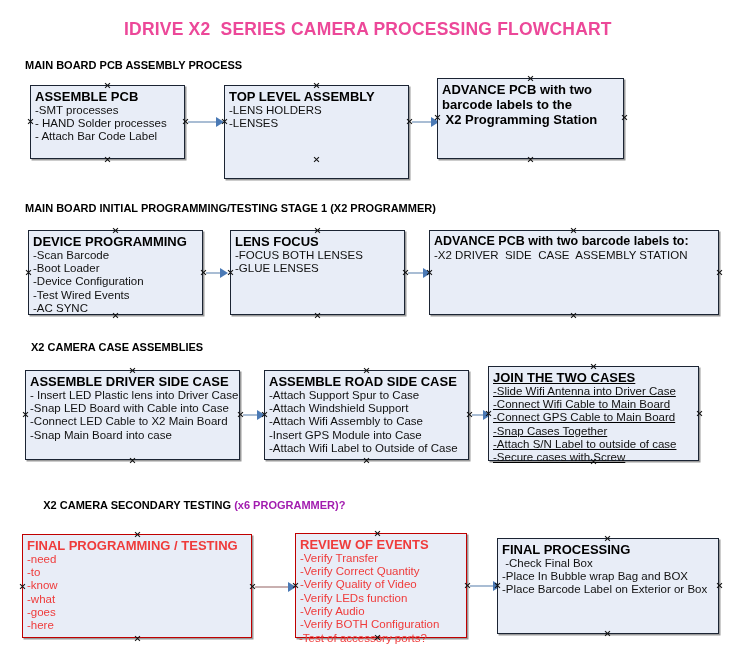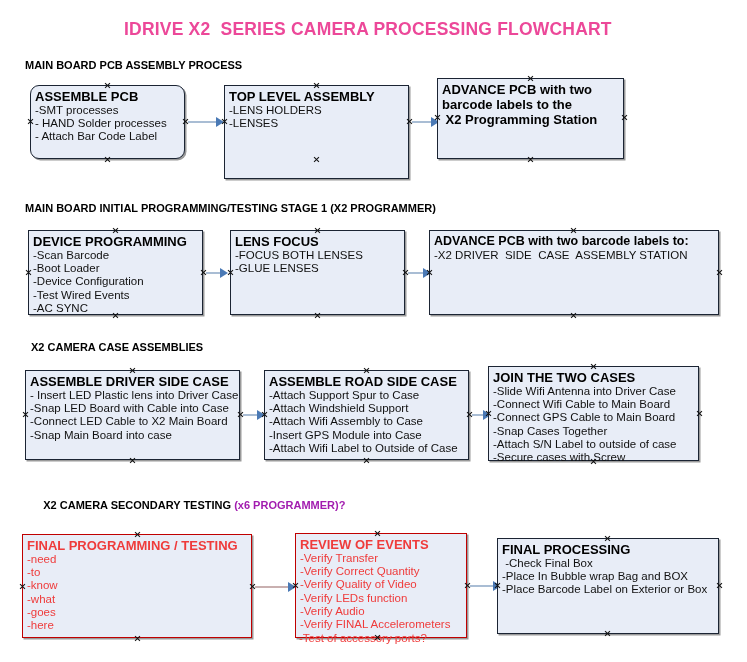--- a/index.html
+++ b/index.html
@@ -96,21 +96,21 @@
 </style>
 </head>
 <body>
 
 <div class="canvas">
 
   <div class="doc-title" style="left:124px;top:19px;">IDRIVE X2  SERIES CAMERA PROCESSING FLOWCHART</div>
 
   <div class="section-title" style="left:25px;top:59px;">MAIN BOARD PCB ASSEMBLY PROCESS</div>
 
-  <div class="box" style="left:30px;top:85px;width:155px;height:74px;border-radius:9px;">
+  <div class="box" style="left:30px;top:85px;width:155px;height:74px;">
     <span class="b-title">ASSEMBLE PCB</span>
     <span class="b-line">-SMT processes</span>
     <span class="b-line">- HAND Solder processes</span>
     <span class="b-line">- Attach Bar Code Label</span>
   </div>
   <div class="handle" style="left:104px;top:82px;"></div>
   <div class="handle" style="left:104px;top:156px;"></div>
   <div class="handle" style="left:27px;top:118px;"></div>
   <div class="handle" style="left:182px;top:118px;"></div>
 
@@ -206,21 +206,21 @@
     <span class="b-line">-Attach Wifi Label to Outside of Case</span>
   </div>
   <div class="handle" style="left:363px;top:367px;"></div>
   <div class="handle" style="left:363px;top:457px;"></div>
   <div class="handle" style="left:261px;top:411px;"></div>
   <div class="handle" style="left:466px;top:411px;"></div>
 
   <div class="conn" style="left:472px;top:414px;width:14px;"></div>
   <div class="arrow" style="left:483px;top:410px;"></div>
 
-  <div class="box" style="left:488px;top:366px;width:211px;height:95px;">
+  <div class="box" style="left:488px;top:366px;width:211px;height:95px;text-decoration:underline;">
     <span class="b-title">JOIN THE TWO CASES</span>
     <span class="b-line">-Slide Wifi Antenna into Driver Case</span>
     <span class="b-line">-Connect Wifi Cable to Main Board</span>
     <span class="b-line">-Connect GPS Cable to Main Board</span>
     <span class="b-line">-Snap Cases Together</span>
     <span class="b-line">-Attach S/N Label to outside of case</span>
     <span class="b-line">-Secure cases with Screw</span>
   </div>
   <div class="handle" style="left:590px;top:363px;"></div>
   <div class="handle" style="left:590px;top:458px;"></div>
@@ -248,21 +248,21 @@
   <div class="conn conn-red" style="left:255px;top:586px;width:35px;"></div>
   <div class="arrow" style="left:288px;top:582px;"></div>
 
   <div class="box red-box" style="left:295px;top:533px;width:172px;height:105px;">
     <span class="b-title">REVIEW OF EVENTS</span>
     <span class="b-line">-Verify Transfer</span>
     <span class="b-line">-Verify Correct Quantity</span>
     <span class="b-line">-Verify Quality of Video</span>
     <span class="b-line">-Verify LEDs function</span>
     <span class="b-line">-Verify Audio</span>
-    <span class="b-line">-Verify FINAL Accelerometers</span>
+    <span class="b-line">-Verify BOTH Configuration</span>
   </div>
   <div class="b-line" style="position:absolute;left:299px;top:632px;color:#ef3b3b;font-size:11.5px;line-height:13.2px;white-space:pre;font-family:'Liberation Sans',sans-serif;">-Test of accessory ports?</div>
   <div class="handle" style="left:374px;top:530px;"></div>
   <div class="handle" style="left:374px;top:634px;"></div>
   <div class="handle" style="left:292px;top:582px;"></div>
   <div class="handle" style="left:464px;top:582px;"></div>
 
   <div class="conn" style="left:470px;top:585px;width:26px;"></div>
   <div class="arrow" style="left:493px;top:581px;"></div>
 

